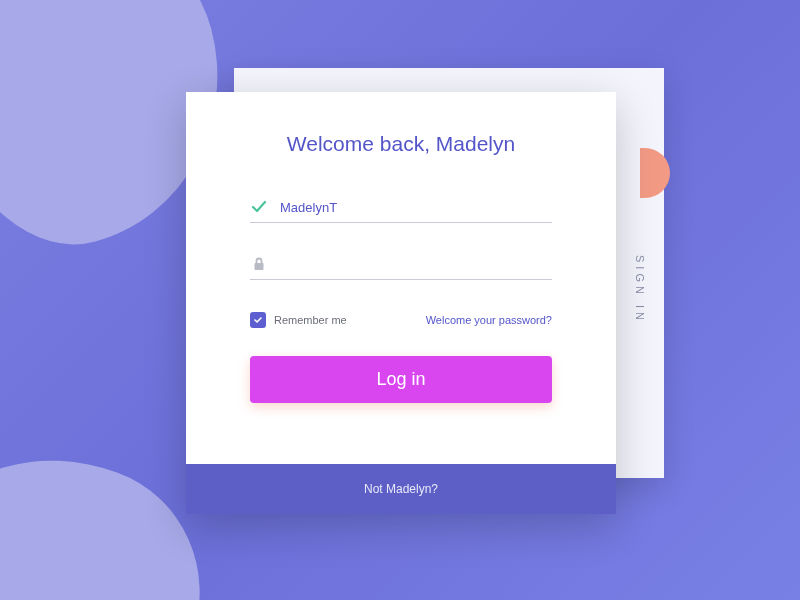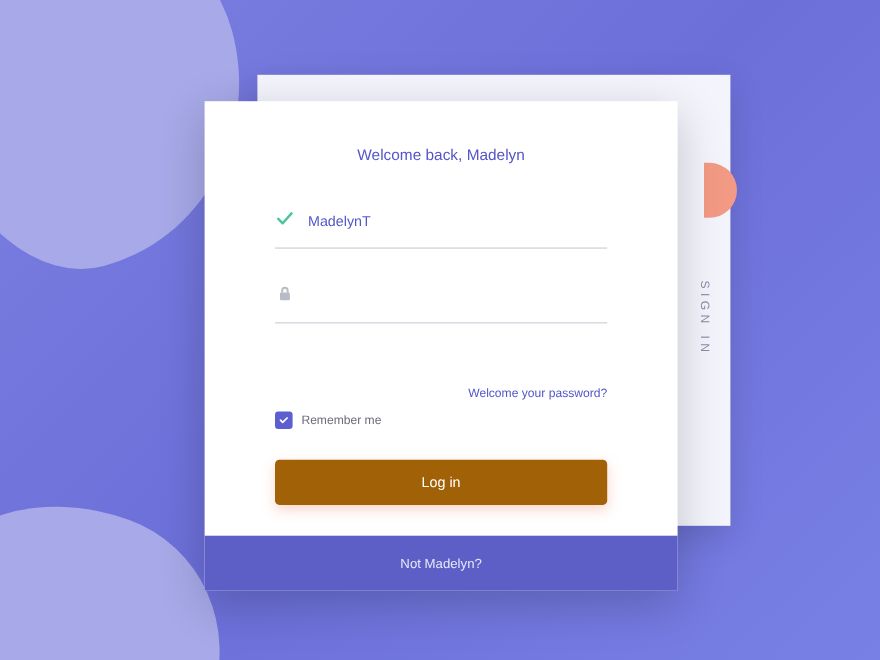--- a/index.html
+++ b/index.html
@@ -79,31 +79,31 @@
       background: #ffffff;
       box-shadow: 0 12px 40px rgba(0,0,0,0.2);
     }
     
     .card-body {
       padding: 40px 64px 28px 64px;
     }
     
     .welcome-title {
       text-align: center;
-      font-size: 14px;
+      font-size: 21px;
       color: #5355c9;
       font-weight: 400;
       margin-bottom: 42px;
     }
     
     .input-row {
       display: flex;
-      align-items: flex-end;
+      align-items: center;
       border-bottom: 1px solid #c8cbd4;
-      padding-bottom: 17px;
+      padding-bottom: 6px;
       margin-bottom: 32px;
     }
     
     .input-icon {
       width: 18px;
       height: 18px;
       flex-shrink: 0;
       margin-right: 12px;
       display: flex;
       align-items: center;
@@ -133,21 +133,20 @@
       align-items: center;
       margin-bottom: 28px;
       font-size: 11px;
     }
     
     .remember-wrap {
       display: flex;
       align-items: center;
       gap: 8px;
       cursor: pointer;
-      margin-top: 48px;
     }
     
     .checkbox {
       width: 16px;
       height: 16px;
       background: #5d5fd1;
       border-radius: 3px;
       display: flex;
       align-items: center;
       justify-content: center;
@@ -159,36 +158,37 @@
     
     .forgot-link {
       color: #5355c9;
       text-decoration: none;
       cursor: pointer;
     }
     
     .login-btn {
       width: 100%;
       padding: 13px;
-      background: #a16207;
+      background: #d946ef;
       border: none;
       color: #ffffff;
-      font-size: 13px;
+      font-size: 18px;
       border-radius: 4px;
       cursor: pointer;
       box-shadow: 0 4px 12px rgba(242,154,132,0.4);
     }
     
     .card-footer {
       background: #5d5fc7;
       padding: 18px;
       text-align: center;
       color: #e8e9f8;
       font-size: 12px;
       cursor: pointer;
+      margin-top: 33px;
     }
   </style>
 </head>
 <body>
 
 <div class="blob-top-left"></div>
 <div class="blob-bottom-left"></div>
 
 <div class="back-card"></div>
 <div class="pink-tab"></div>

